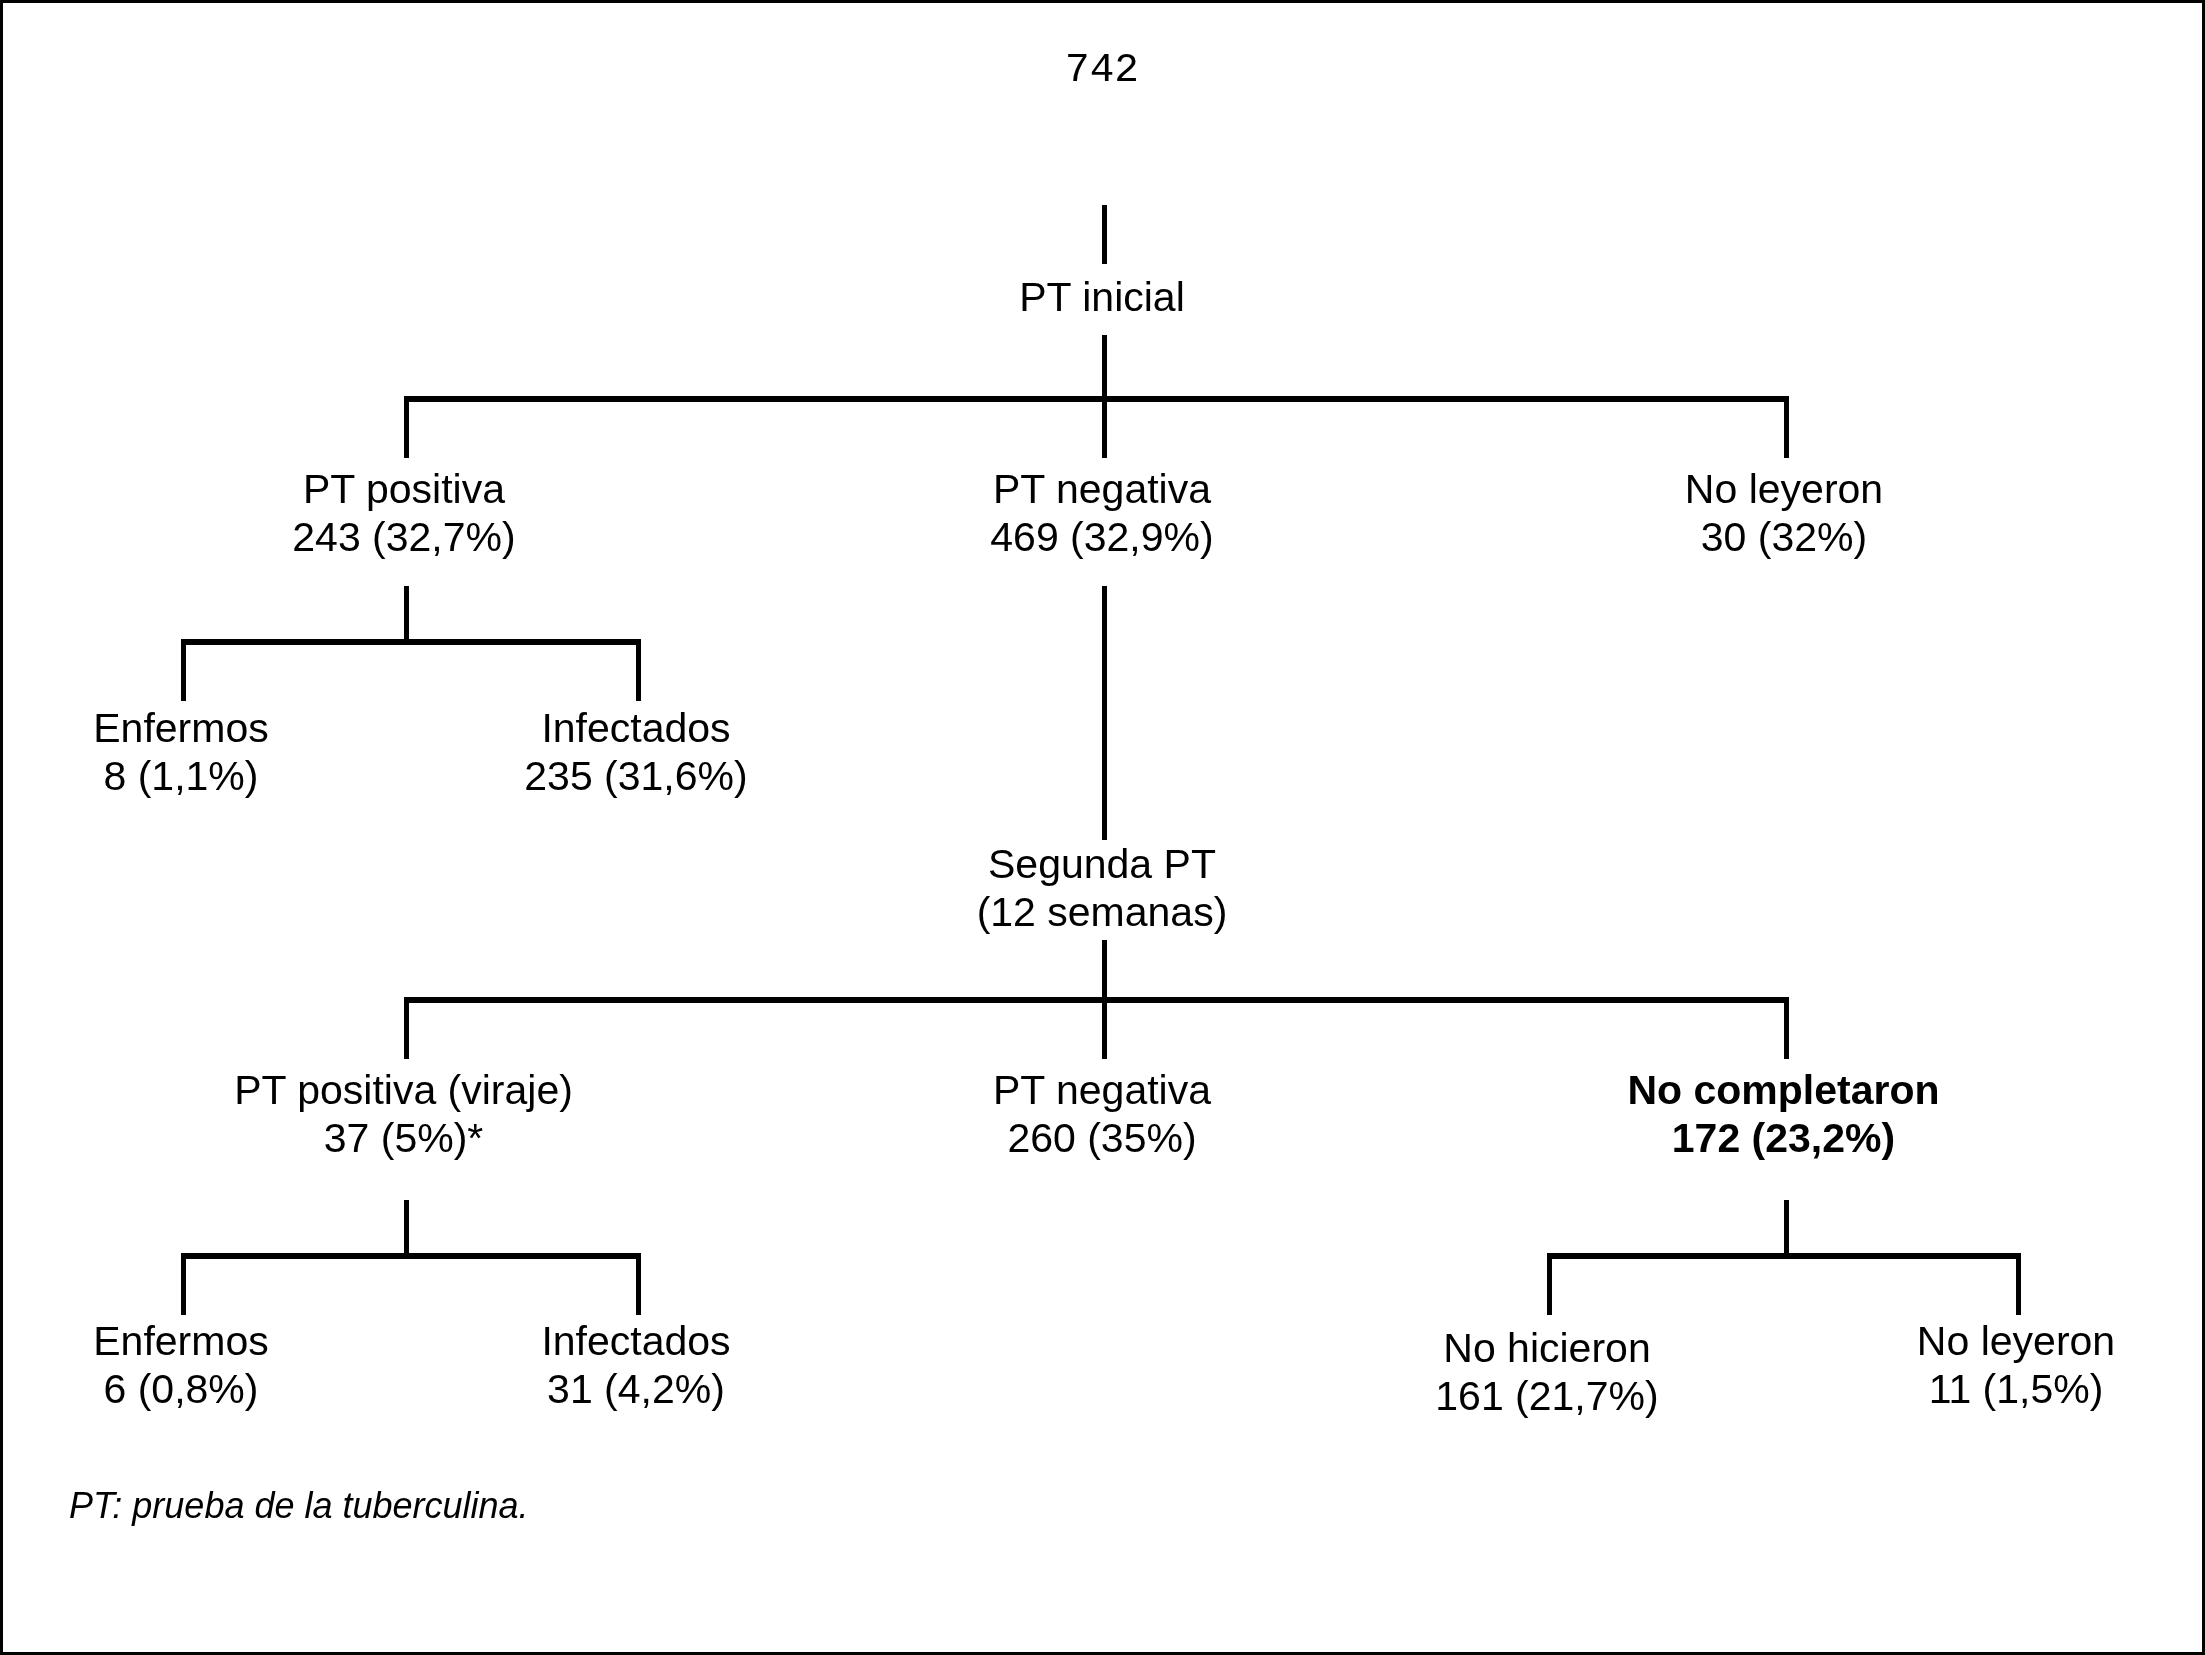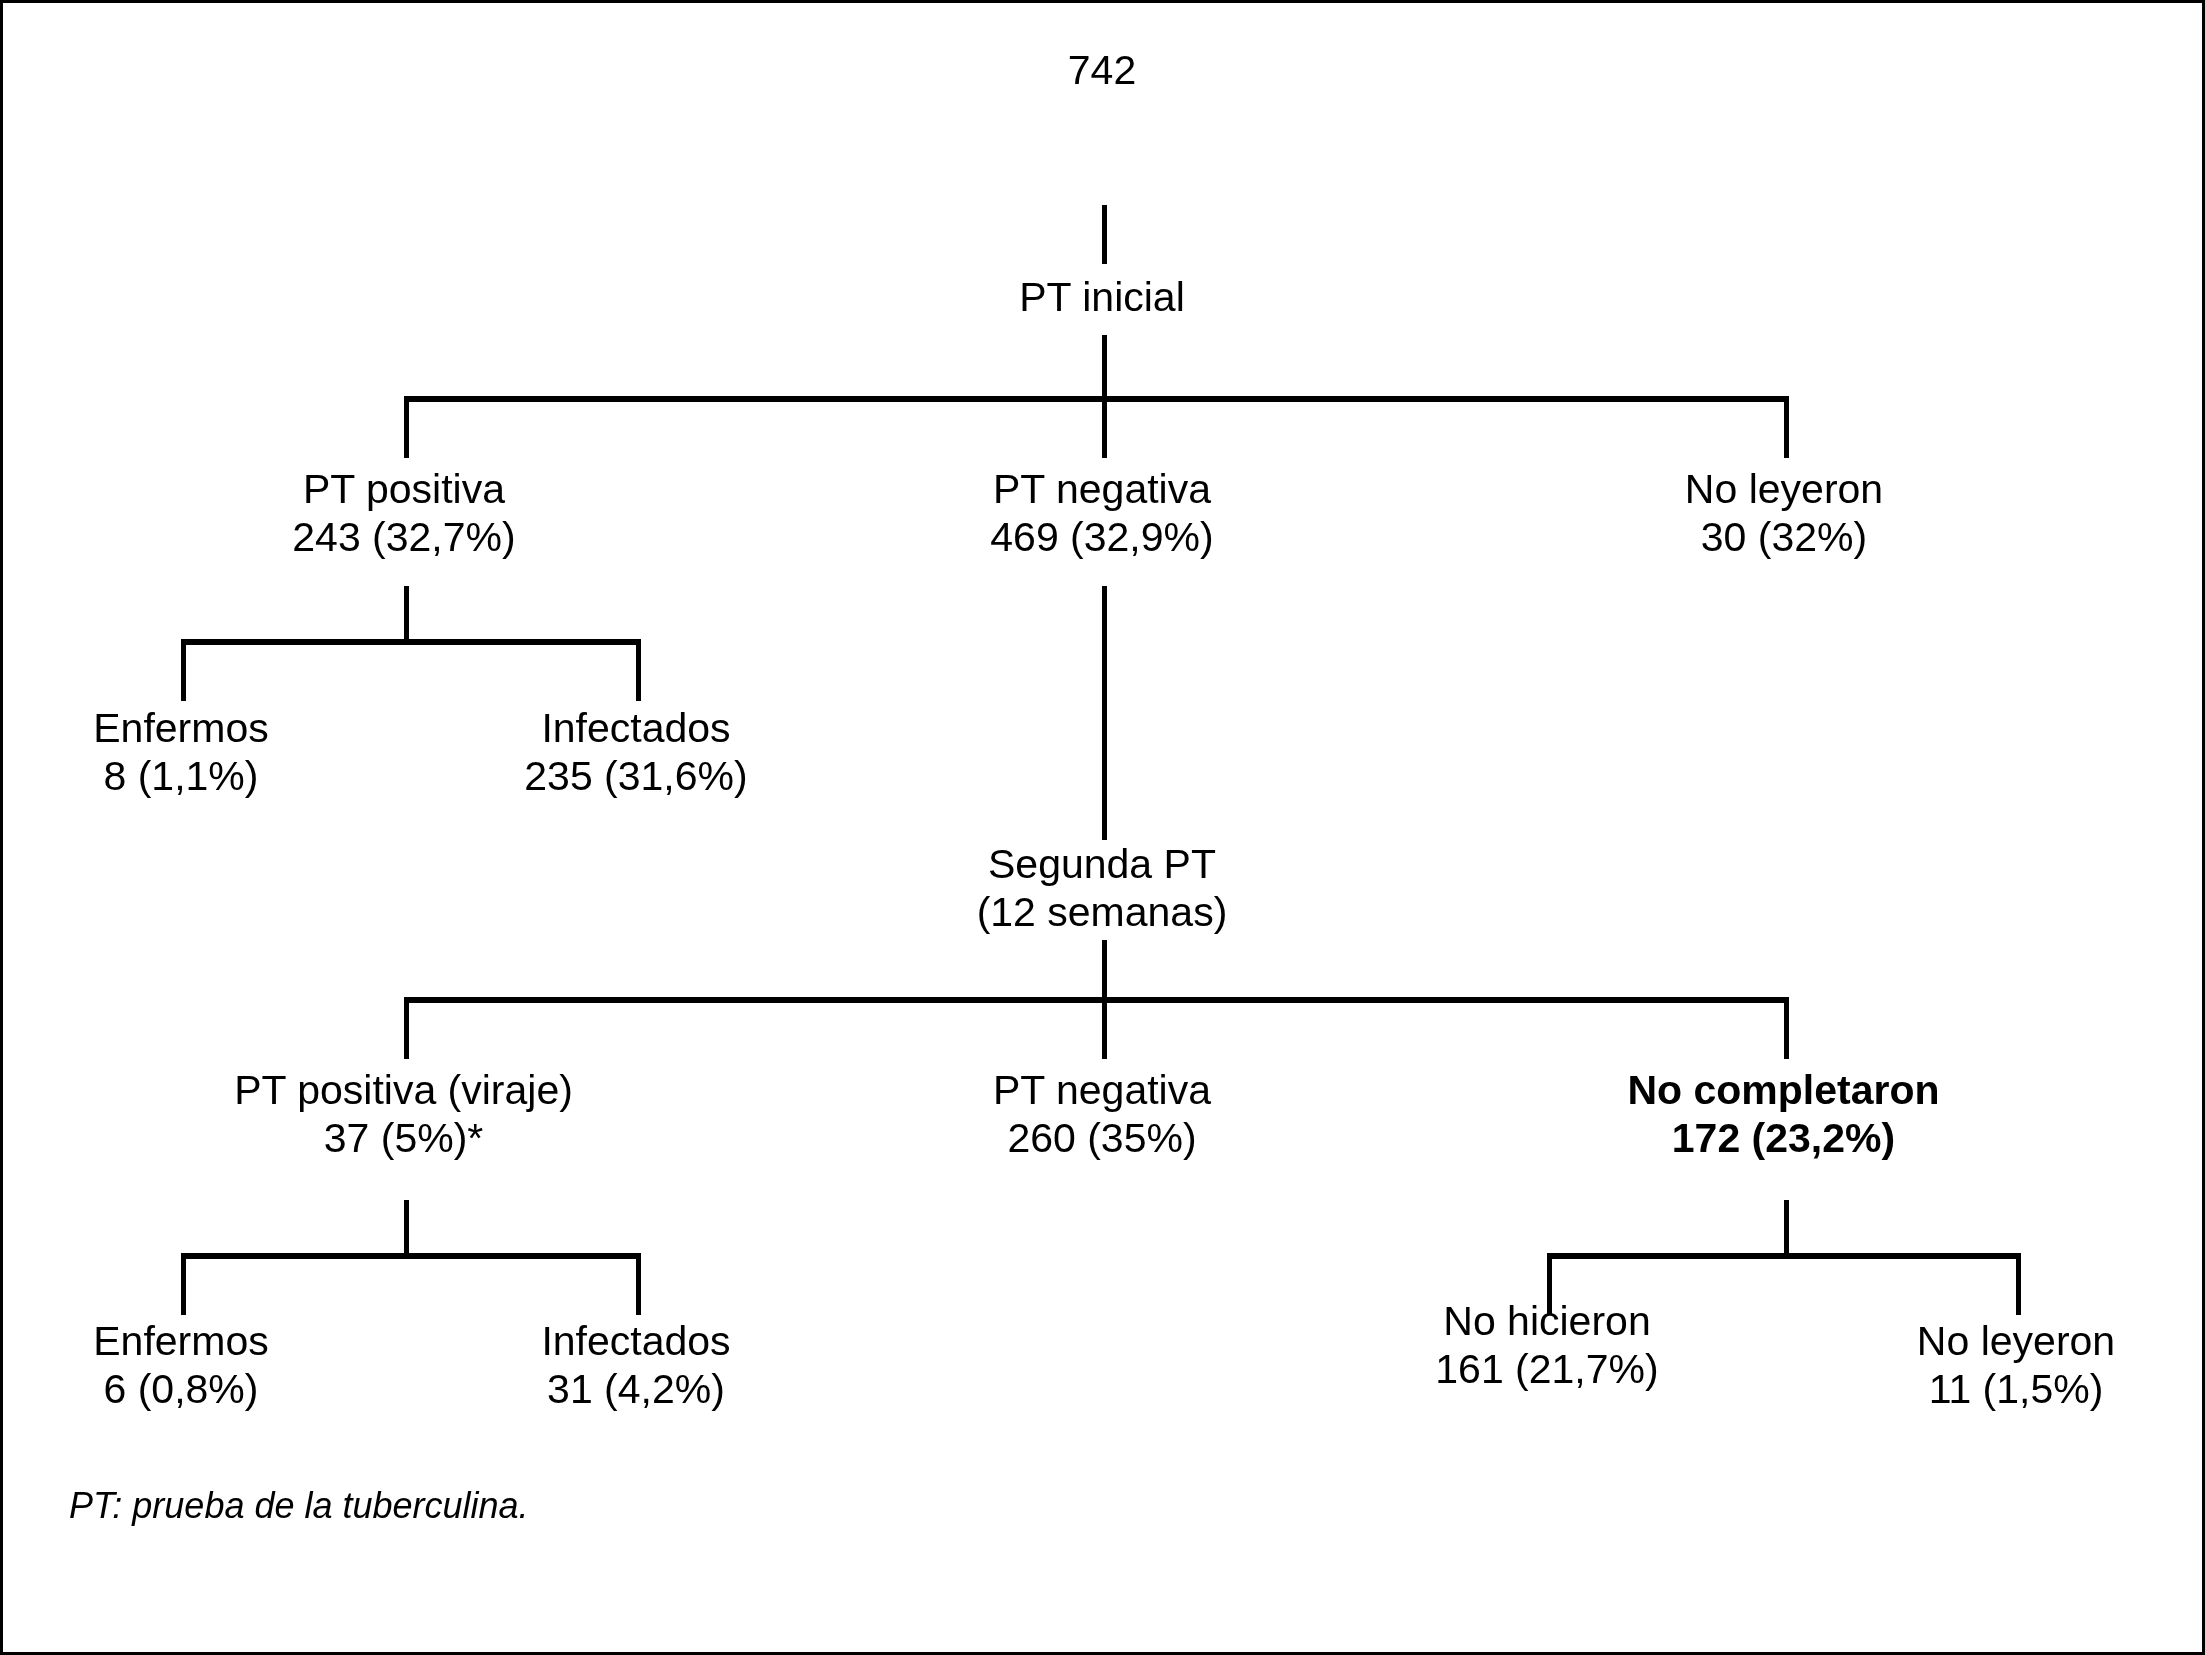--- a/index.html
+++ b/index.html
@@ -94,21 +94,21 @@
   <div class="vline" style="left:401px; top:1197px; height:55px;"></div>
   <div class="hline" style="left:178px; top:1250px; width:460px;"></div>
   <div class="vline" style="left:178px; top:1250px; height:62px;"></div>
   <div class="vline" style="left:633px; top:1250px; height:62px;"></div>
 
   <div class="vline" style="left:1781px; top:1197px; height:55px;"></div>
   <div class="hline" style="left:1544px; top:1250px; width:474px;"></div>
   <div class="vline" style="left:1544px; top:1250px; height:62px;"></div>
   <div class="vline" style="left:2013px; top:1250px; height:62px;"></div>
 
-  <div class="node" style="left:862px; top:43px; width:474px;">
+  <div class="node" style="left:862px; top:43px; width:474px;font-family:Liberation Mono, monospace;">
     <span class="ln">742</span>
   </div>
 
   <div class="node" style="left:862px; top:270px; width:474px;">
     <span class="ln">PT inicial</span>
   </div>
 
   <div class="node" style="left:164px; top:462px; width:474px;">
     <span class="ln">PT positiva</span>
     <span class="ln">243 (32,7%)</span>
@@ -157,21 +157,21 @@
   <div class="node" style="left:-59px; top:1314px; width:474px;">
     <span class="ln">Enfermos</span>
     <span class="ln">6 (0,8%)</span>
   </div>
 
   <div class="node" style="left:396px; top:1314px; width:474px;">
     <span class="ln">Infectados</span>
     <span class="ln">31 (4,2%)</span>
   </div>
 
-  <div class="node" style="left:1307px; top:1294px; width:474px;">
+  <div class="node" style="left:1307px; top:1321px; width:474px;">
     <span class="ln">No hicieron</span>
     <span class="ln">161 (21,7%)</span>
   </div>
 
   <div class="node" style="left:1776px; top:1314px; width:474px;">
     <span class="ln">No leyeron</span>
     <span class="ln">11 (1,5%)</span>
   </div>
 
   <div class="footnotes">

